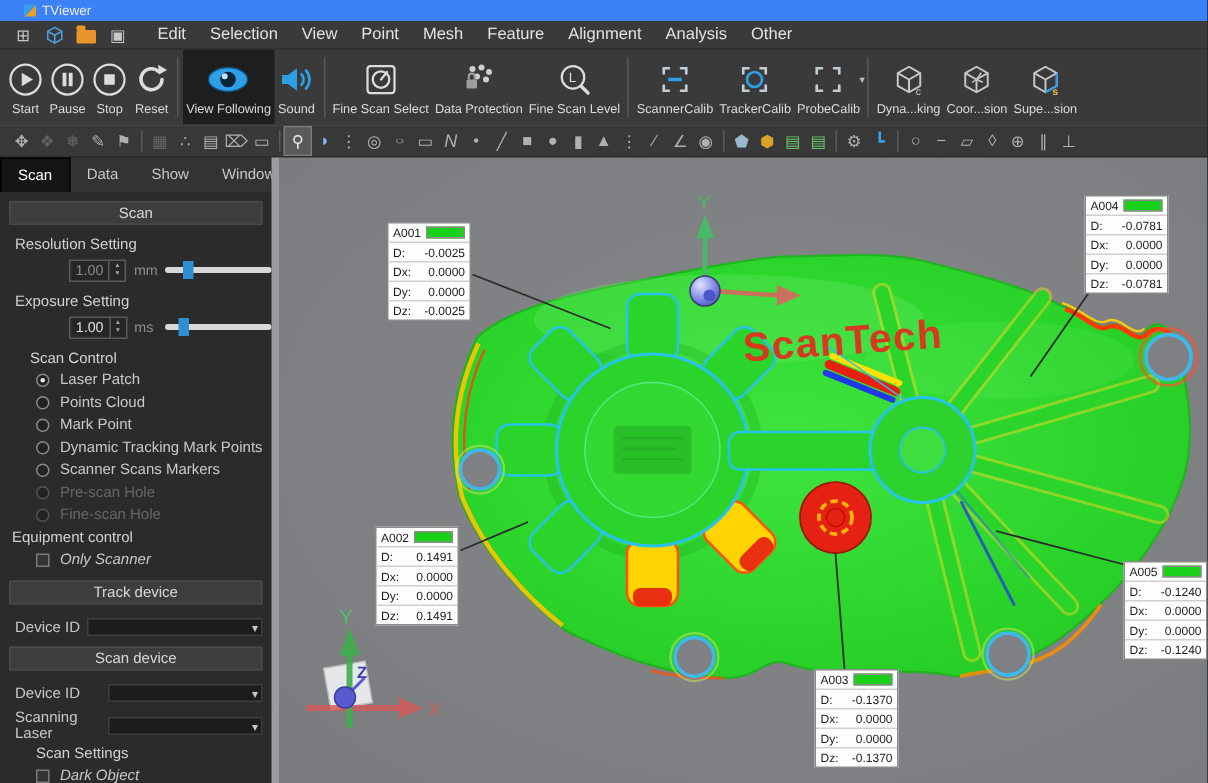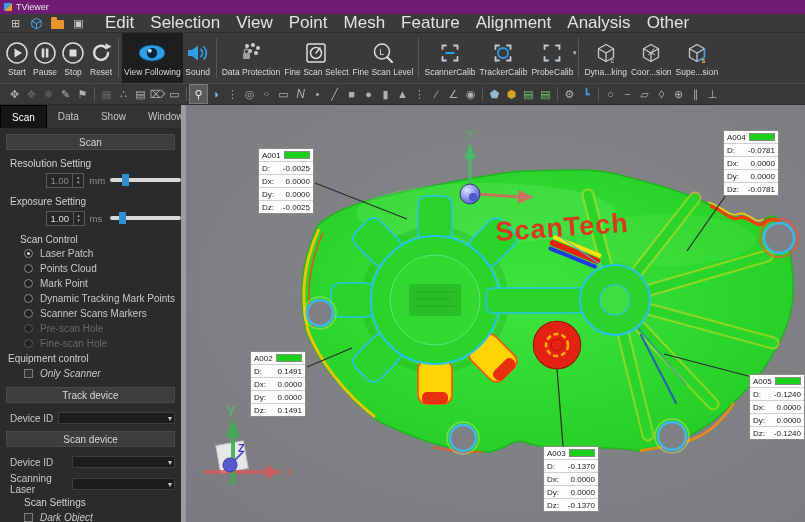--- a/index.html
+++ b/index.html
@@ -1,32 +1,32 @@
 <!DOCTYPE html>
 <html><head>
 <meta charset="utf-8">
 <style>
   * { box-sizing: border-box; margin: 0; padding: 0; }
   html,body { width:805px; height:522px; overflow:hidden; background:#222;
     font-family:"Liberation Sans", sans-serif; }
 
   
-  .titlebar { height:14px; background:#701a75; display:flex; align-items:center; padding-left:4px; gap:4px; }
+  .titlebar { height:14px; background:#3b82f6; display:flex; align-items:center; padding-left:16px; gap:4px; }
   .appicon { width:8px; height:8px; background:linear-gradient(135deg,#3f9ce8 55%,#e8a020 55%); border-radius:1px; }
   .apptitle { color:#e8e8e8; font-size:9px; }
 
   
   .menubar { height:19px; background:#3a3a3a; border-bottom:1px solid #2e2e2e;
     display:flex; align-items:center; padding-left:5px; }
   .mico { width:21px; text-align:center; font-size:11px; color:#c8c8c8; display:flex; align-items:center; justify-content:center; }
   .mico.blue { color:#4da3e8; }
   .folder { width:13px; height:9px; background:#e8962c; border-radius:1px; position:relative; margin-top:2px; }
   .folder::before { content:""; position:absolute; top:-3px; left:0; width:6px; height:3px; background:#e8962c; border-radius:1px 1px 0 0; }
   #menu-items { display:flex; margin-left:8px; }
-  .mitem { padding:0 8px; font-size:17px; color:#e2e2e2; line-height:18px; white-space:nowrap; }
+  .mitem { padding:0 8px; font-size:11px; color:#e2e2e2; line-height:18px; white-space:nowrap; }
 
   
   .toolbar { height:50px; background:#3a3a3a; display:flex; align-items:stretch; padding-left:3px; overflow:hidden; }
   .tbtn { display:flex; flex-direction:column; align-items:center; justify-content:center; gap:1px;
     padding:0 2px; color:#dcdcdc; font-size:8.5px; white-space:nowrap; position:relative; }
   .tbtn.active { background:#1e1e1e; }
   .tico { height:27px; display:flex; align-items:center; justify-content:center; }
   .tsep { width:1px; background:#585858; margin:5px 3px; }
   .tcaret { position:absolute; right:-1px; top:16px; font-size:7px; color:#c0c0c0; }
 
@@ -173,42 +173,42 @@
           <path d="M3 9v6h4l6 4.5v-15L7 9Z" fill="#2e9fe6"></path>
           <path d="M16 8.5a5 5 0 0 1 0 7M19 6a9 9 0 0 1 0 12" stroke="#2e9fe6" stroke-width="1.8" fill="none" stroke-linecap="round"></path>
         </svg>
       </span>
       <span>Sound</span>
     </div>
     <div class="tsep"></div>
     <div class="tbtn">
       <span class="tico">
         <svg width="24" height="24" viewBox="0 0 24 24">
+          <rect x="3" y="3" width="18" height="18" rx="2" stroke="#dcdcdc" stroke-width="1.5" fill="none" stroke-linecap="round" stroke-linejoin="round"></rect>
+          <circle cx="12" cy="12" r="5.5" stroke="#dcdcdc" stroke-width="1.5" fill="none" stroke-linecap="round" stroke-linejoin="round"></circle>
+          <path d="M12 12 16 7" stroke="#dcdcdc" stroke-width="1.5" fill="none" stroke-linecap="round" stroke-linejoin="round"></path>
+        </svg>
+      </span>
+      <span>Fine Scan Select</span>
+    </div>
+    <div class="tbtn">
+      <span class="tico">
+        <svg width="24" height="24" viewBox="0 0 24 24">
           <g fill="#cfcfcf">
             <circle cx="8" cy="5" r="2"></circle>
             <circle cx="14" cy="4" r="2"></circle>
             <circle cx="19" cy="7" r="2"></circle>
             <circle cx="17" cy="12" r="2"></circle>
             <circle cx="11" cy="10" r="2"></circle>
           </g>
           <rect x="4" y="12" width="7" height="6" rx="1" fill="#9f9f9f"></rect>
           <path d="M5.5 12v-2a2 2 0 0 1 4 0v2" stroke="#9f9f9f" stroke-width="1.4" fill="none"></path>
         </svg>
       </span>
       <span>Data Protection</span>
-    </div>
-    <div class="tbtn">
-      <span class="tico">
-        <svg width="24" height="24" viewBox="0 0 24 24">
-          <rect x="3" y="3" width="18" height="18" rx="2" stroke="#dcdcdc" stroke-width="1.5" fill="none" stroke-linecap="round" stroke-linejoin="round"></rect>
-          <circle cx="12" cy="12" r="5.5" stroke="#dcdcdc" stroke-width="1.5" fill="none" stroke-linecap="round" stroke-linejoin="round"></circle>
-          <path d="M12 12 16 7" stroke="#dcdcdc" stroke-width="1.5" fill="none" stroke-linecap="round" stroke-linejoin="round"></path>
-        </svg>
-      </span>
-      <span>Fine Scan Select</span>
     </div>
     <div class="tbtn">
       <span class="tico">
         <svg width="24" height="24" viewBox="0 0 24 24">
           <circle cx="11" cy="10.5" r="7.5" stroke="#dcdcdc" stroke-width="1.5" fill="none" stroke-linecap="round" stroke-linejoin="round"></circle>
           <path d="M16.5 16.5 21 21" stroke="#dcdcdc" stroke-width="2.2" stroke-linecap="round"></path>
           <text x="8.2" y="13.8" font-size="9" fill="#dcdcdc">L</text>
         </svg>
       </span>
       <span>Fine Scan Level</span>

